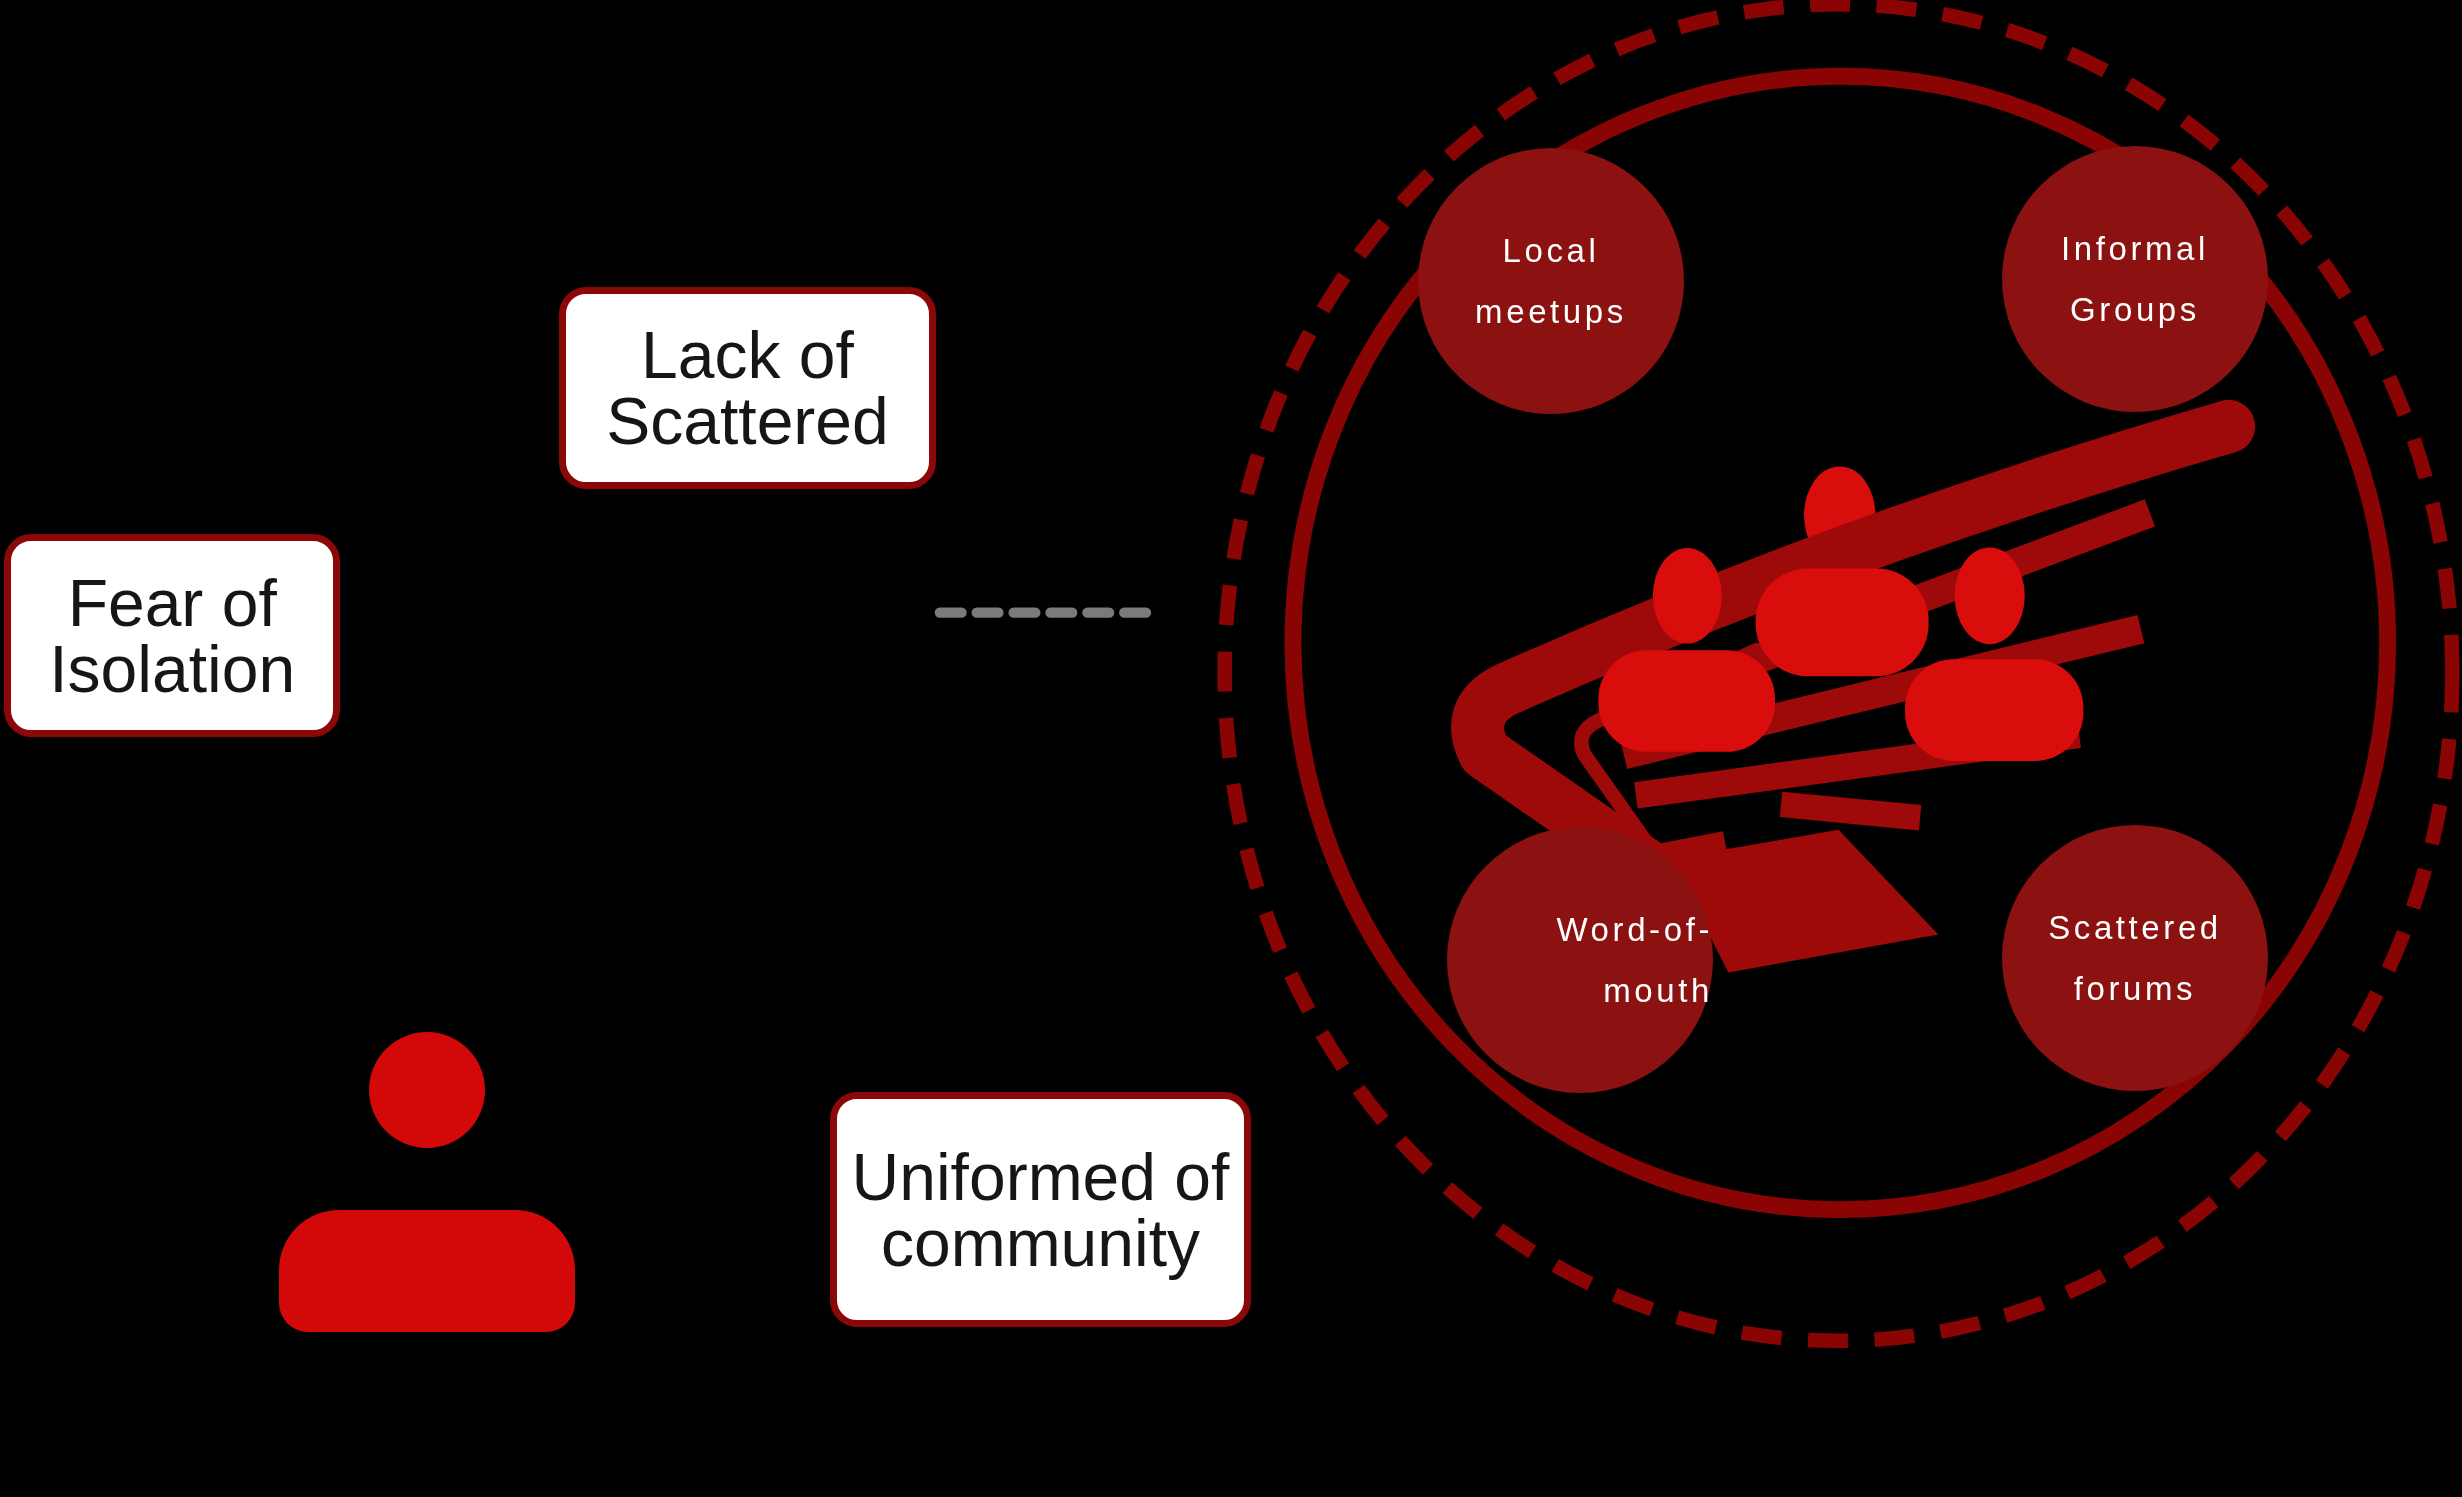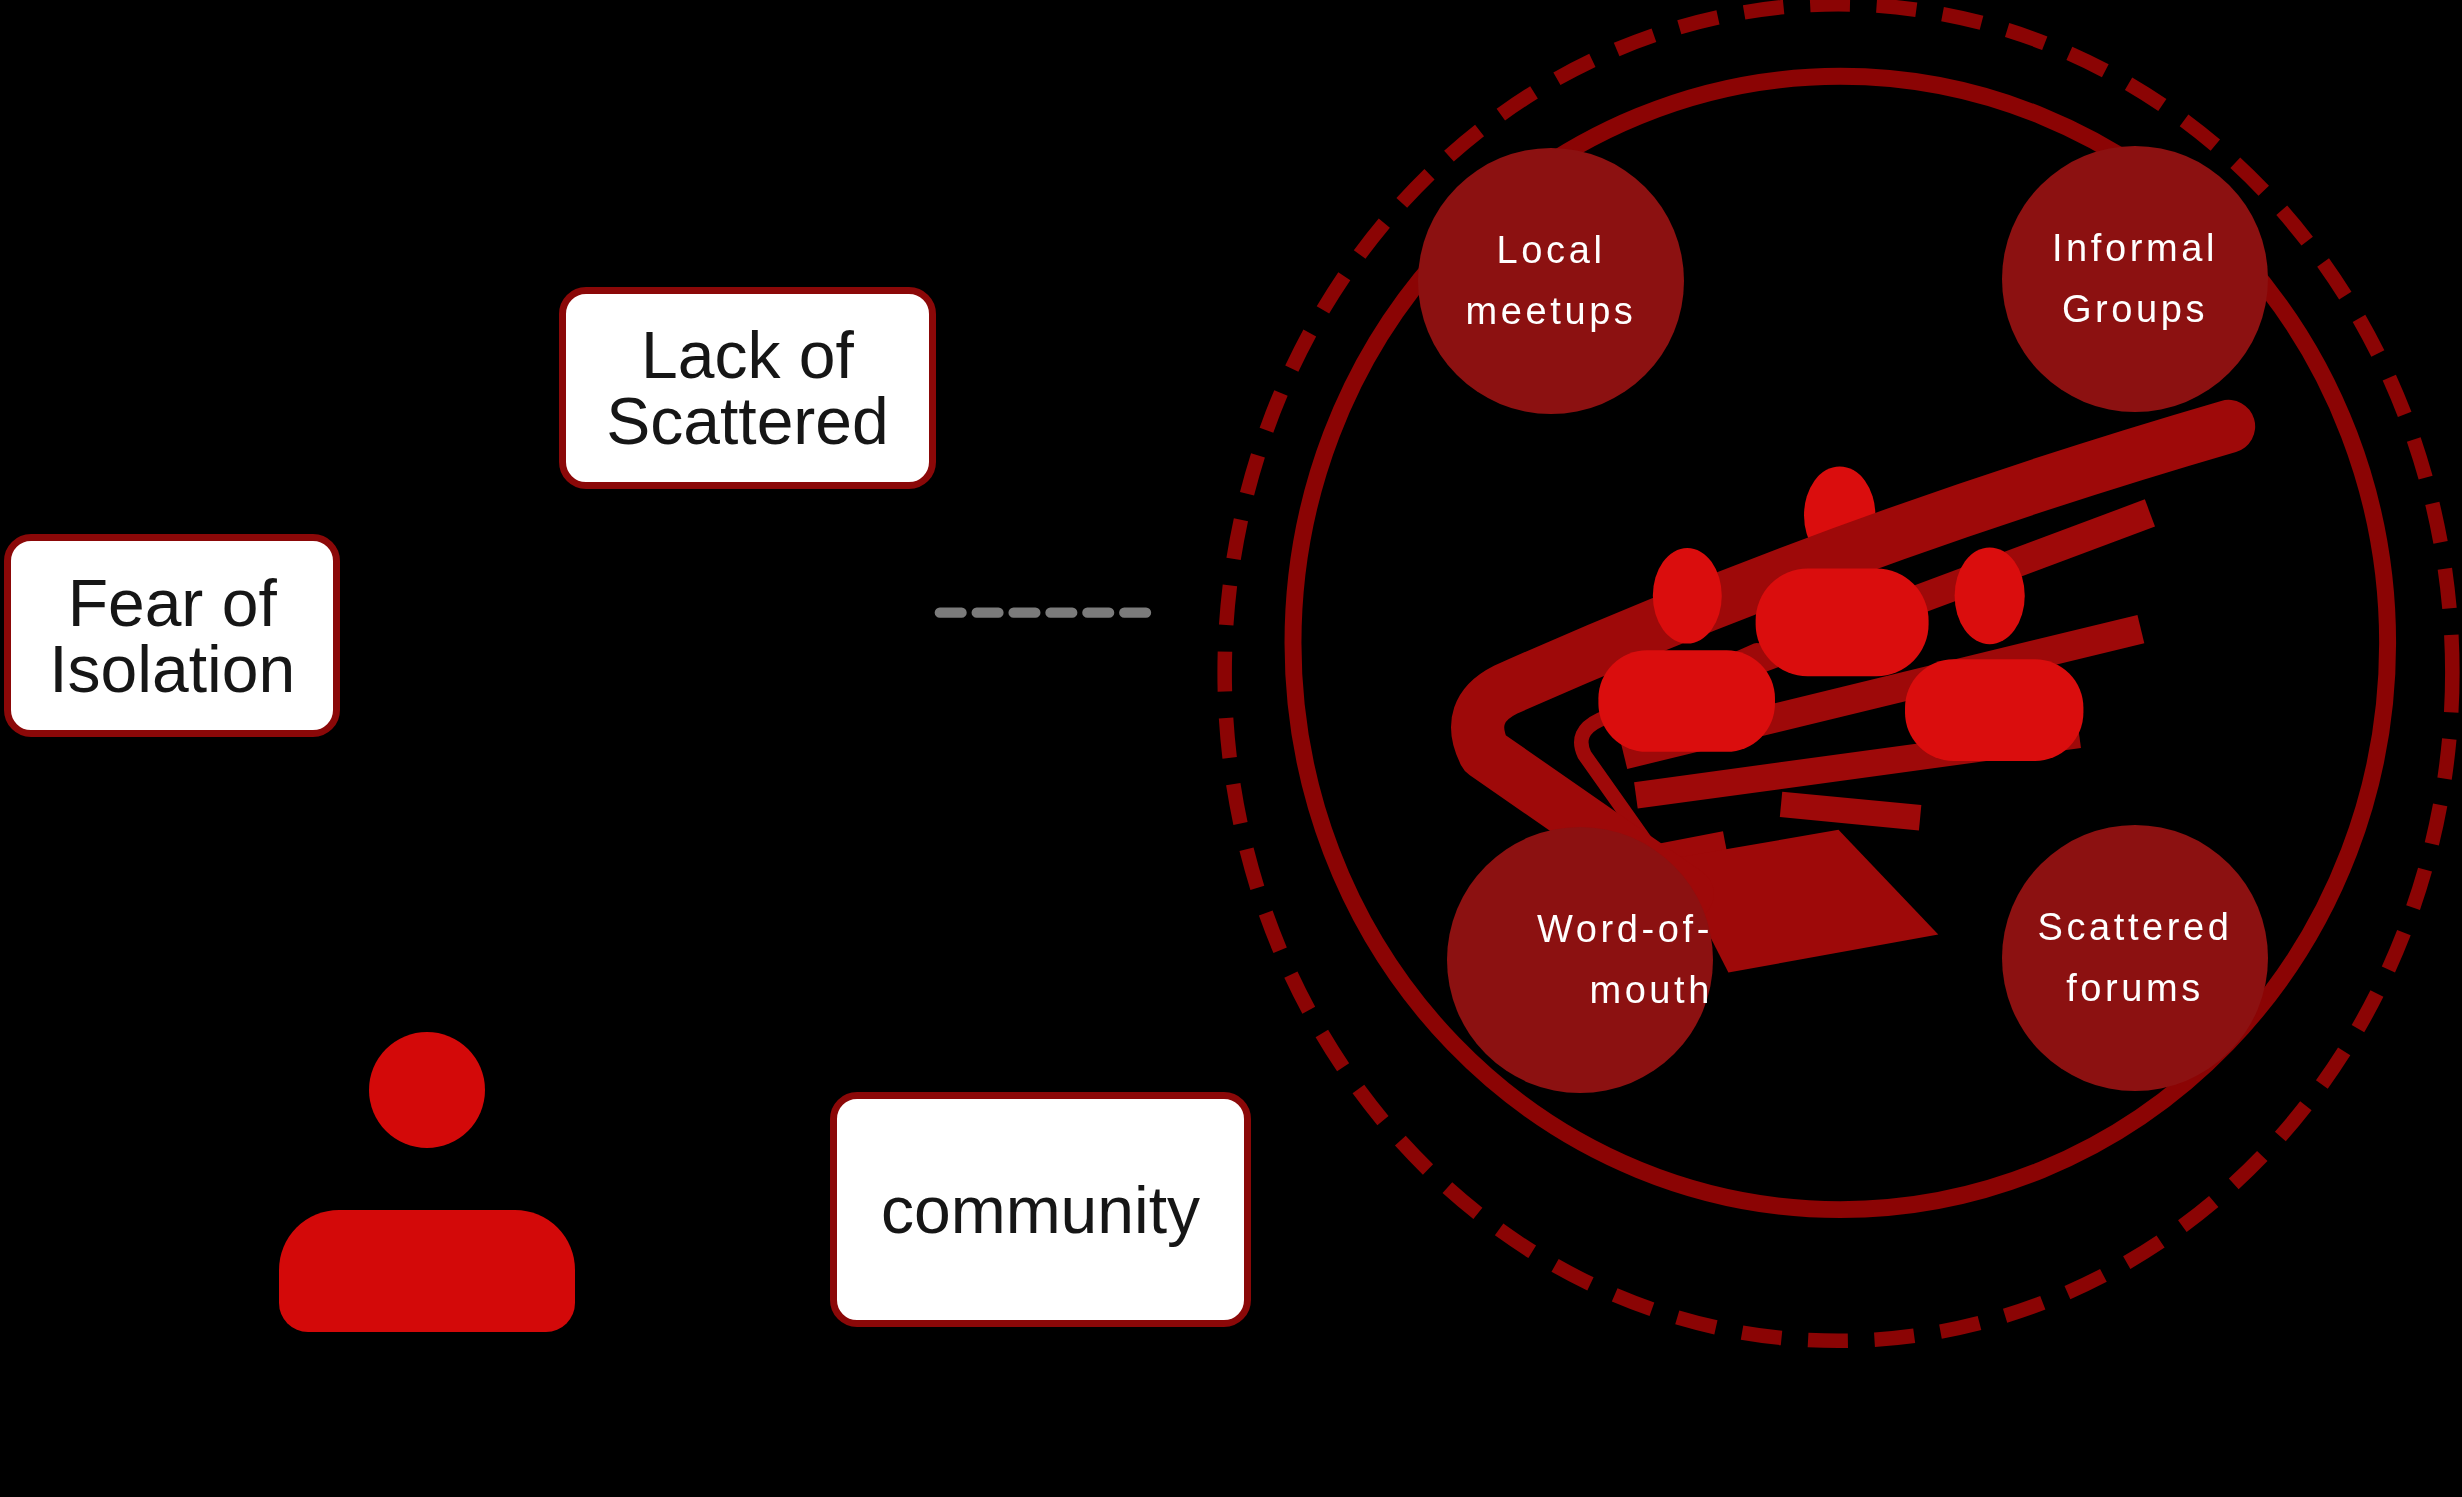--- a/index.html
+++ b/index.html
@@ -33,21 +33,21 @@
   
   .hub-circle{
     position:absolute;
     width:266px;height:266px;
     border-radius:50%;
     background:#8C1111;
     color:#FFFFFF;
     display:flex;flex-direction:column;
     align-items:center;justify-content:center;
     text-align:center;
-    font-size:38px;
+    font-size:33px;
     letter-spacing:3.6px;
     line-height:61px;
     font-weight:400;
   }
   #c-local{left:1418px;top:148px;}
   #c-informal{left:2002px;top:146px;}
   #c-word{left:1447px;top:827px;align-items:flex-end;}
   #c-scattered{left:2002px;top:825px;}
 
   
@@ -121,20 +121,21 @@
 
   <div class="note" id="note-lack">
     <span>Lack of</span>
     <span>Scattered</span>
   </div>
   <div class="note" id="note-fear">
     <span>Fear of</span>
     <span>Isolation</span>
   </div>
   <div class="note" id="note-uninformed">
+    <span>Uniformed of</span>
     <span>community</span>
   </div>
 
   <div>
     <div id="person-head"></div>
     <div id="person-body"></div>
   </div>
 
 </div>
 

